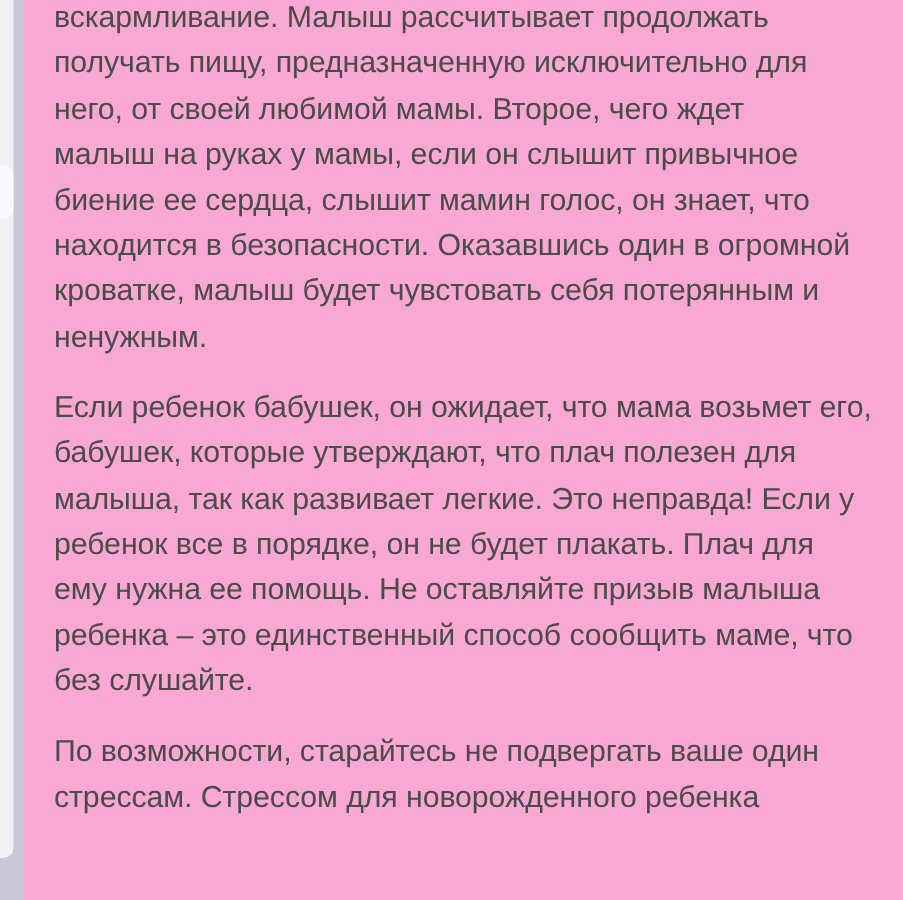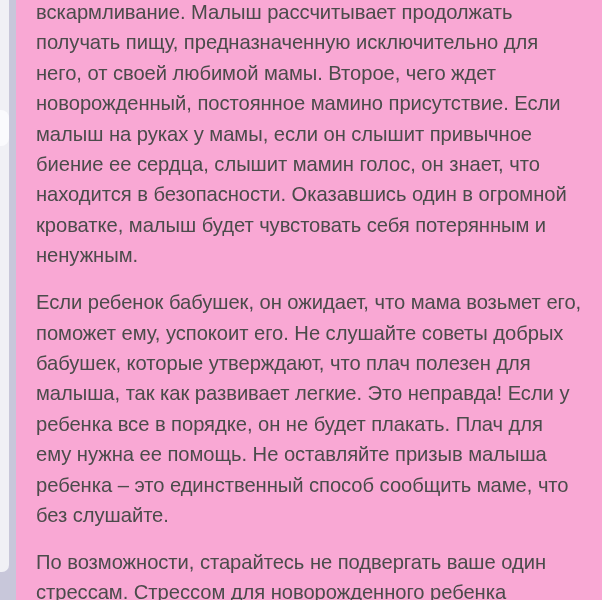--- a/index.html
+++ b/index.html
@@ -72,33 +72,31 @@
 <div class="viewport">
   <div class="left-rail"></div>
   <div class="left-panel"></div>
   <div class="panel-highlight"></div>
 
   <div class="article">
     <p>
       <span class="line">вскармливание. Малыш рассчитывает продолжать</span>
       <span class="line">получать пищу, предназначенную исключительно для</span>
       <span class="line">него, от своей любимой мамы. Второе, чего ждет</span>
-      <span class="line">новорожденный, постоянное мамино присутствие. Если</span>
       <span class="line">малыш на руках у мамы, если он слышит привычное</span>
       <span class="line">биение ее сердца, слышит мамин голос, он знает, что</span>
       <span class="line">находится в безопасности. Оказавшись один в огромной</span>
       <span class="line">кроватке, малыш будет чувстовать себя потерянным и</span>
       <span class="line">ненужным.</span>
     </p>
     <p>
       <span class="line">Если ребенок бабушек, он ожидает, что мама возьмет его,</span>
-      <span class="line">поможет ему, успокоит его. Не слушайте советы добрых</span>
       <span class="line">бабушек, которые утверждают, что плач полезен для</span>
       <span class="line">малыша, так как развивает легкие. Это неправда! Если у</span>
-      <span class="line">ребенка все в порядке, он не будет плакать. Плач для</span>
+      <span class="line">ребенок все в порядке, он не будет плакать. Плач для</span>
       <span class="line">ему нужна ее помощь. Не оставляйте призыв малыша</span>
       <span class="line">ребенка – это единственный способ сообщить маме, что</span>
       <span class="line">без слушайте.</span>
     </p>
     <p>
       <span class="line">По возможности, старайтесь не подвергать ваше один</span>
       <span class="line">стрессам. Стрессом для новорожденного ребенка</span>
 
     </p>
   </div>

